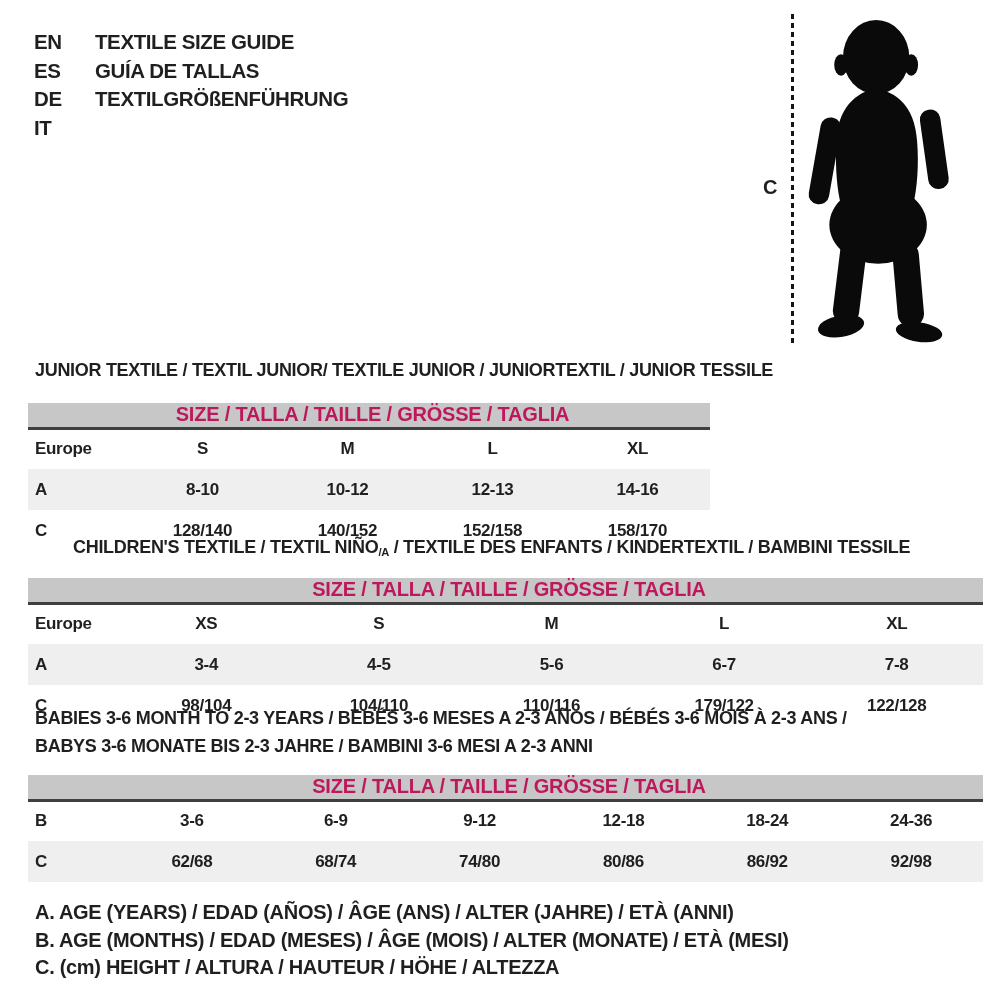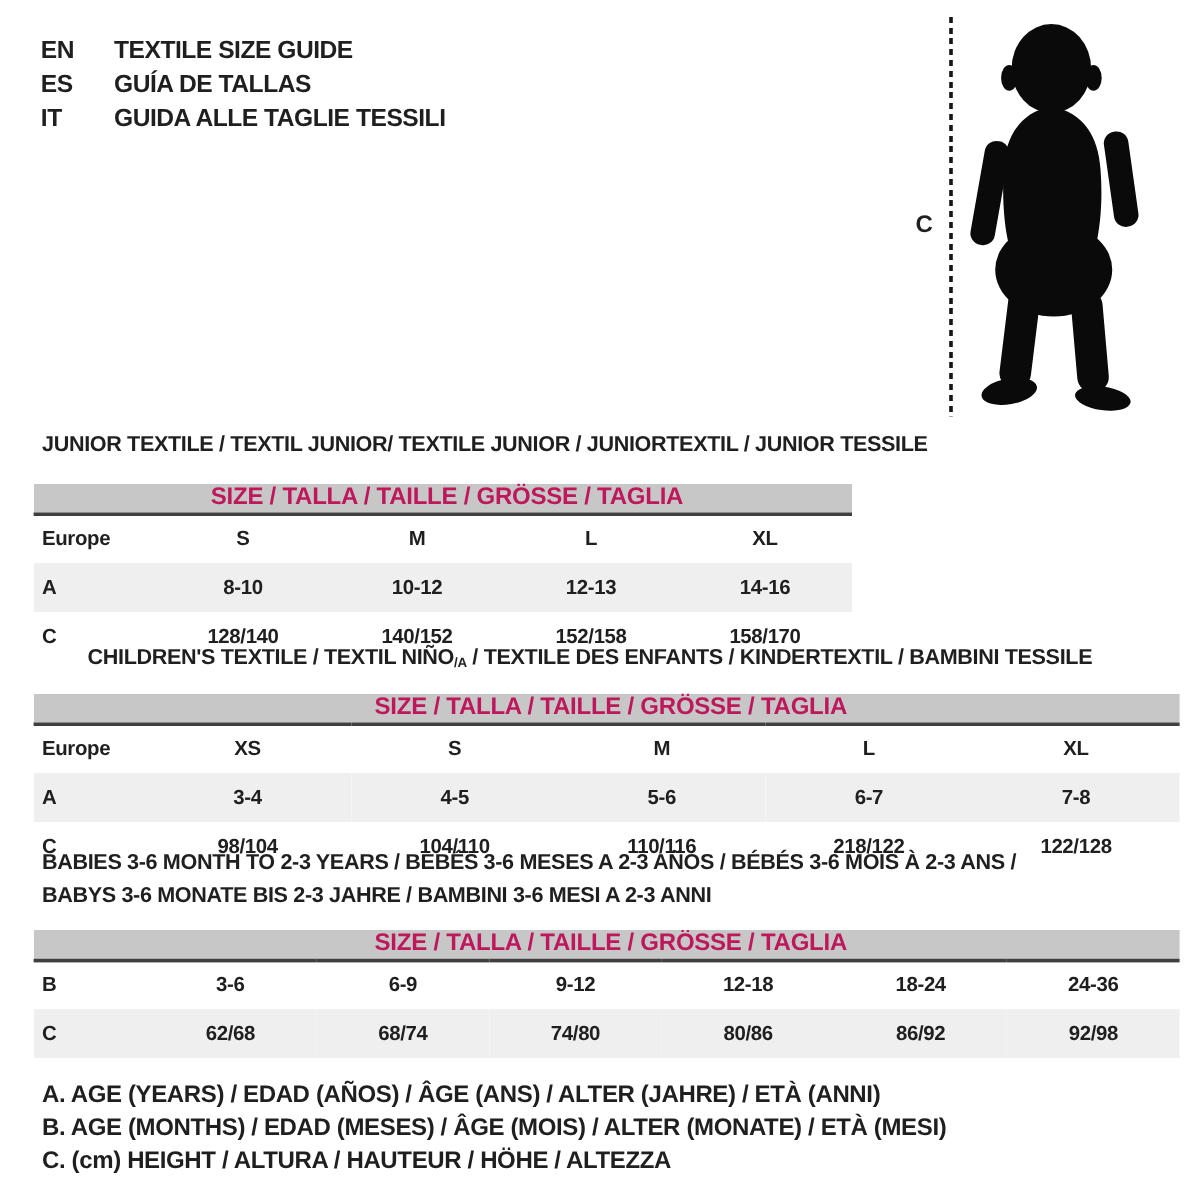--- a/index.html
+++ b/index.html
@@ -63,22 +63,25 @@
   <section class="lang-list">
     <div class="lang-row">
       <span class="lang-code">EN</span>
       <span class="lang-title">TEXTILE SIZE GUIDE</span>
     </div>
     <div class="lang-row">
       <span class="lang-code">ES</span>
       <span class="lang-title">GUÍA DE TALLAS</span>
     </div>
     <div class="lang-row">
+      <span class="lang-code">DE</span>
+      <span class="lang-title">TEXTILGRÖßENFÜHRUNG</span>
+    </div>
+    <div class="lang-row">
       <span class="lang-code">IT</span>
-      <span class="lang-title">GUIDA ALLE TAGLIE TESSILI</span>
     </div>
   </section>
 
   <span class="figure-label">C</span>
   <div class="dotted-line"></div>
   <svg class="silhouette" viewBox="0 0 160 340" width="156" height="340" aria-hidden="true">
     <g fill="#0a0a0a">
       <ellipse cx="74" cy="46" rx="34" ry="38"></ellipse>
       <ellipse cx="38" cy="54" rx="7" ry="11"></ellipse>
       <ellipse cx="110" cy="54" rx="7" ry="11"></ellipse>
@@ -162,21 +165,21 @@
       <td>4-5</td>
       <td>5-6</td>
       <td>6-7</td>
       <td>7-8</td>
     </tr>
     <tr>
       <td class="row-label">C</td>
       <td>98/104</td>
       <td>104/110</td>
       <td>110/116</td>
-      <td>218/122</td>
+      <td>179/122</td>
       <td>122/128</td>
     </tr>
   </tbody>
     </table>
 
   <h2 class="section-title title-babies">
     <span class="title-line">BABIES 3-6 MONTH TO 2-3 YEARS / BEBÉS 3-6 MESES A 2-3 AÑOS / BÉBÉS 3-6 MOIS À 2-3 ANS /</span>
     <span class="title-line">BABYS 3-6 MONATE BIS 2-3 JAHRE / BAMBINI 3-6 MESI A 2-3 ANNI</span>
   </h2>
 

